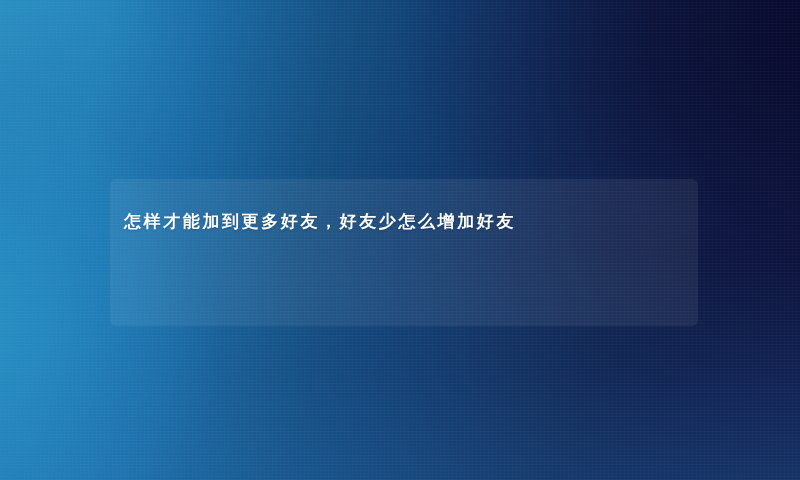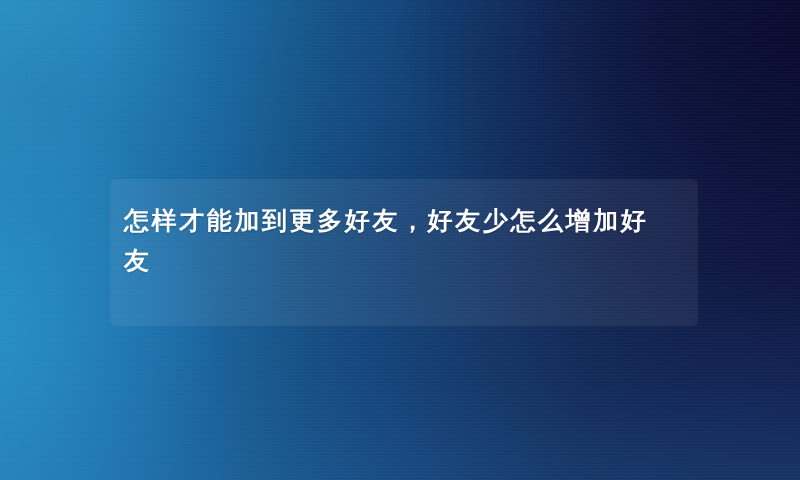--- a/index.html
+++ b/index.html
@@ -97,21 +97,21 @@
     height: 147px;
     box-sizing: border-box;
     padding: 22px 26px 0 14px;
     background: rgba(255,255,255,0.065);
     border-radius: 6px;
   }
 
   .headline {
     margin: 0;
     color: #ffffff;
-    font-size: 25px;
+    font-size: 17px;
     line-height: 40px;
     font-weight: 700;
     letter-spacing: 2.6px;
     text-shadow: 0 1px 2px rgba(0,0,0,0.22);
     white-space: pre-wrap;
     word-break: break-all;
   }
 </style>
 </head>
 <body>

